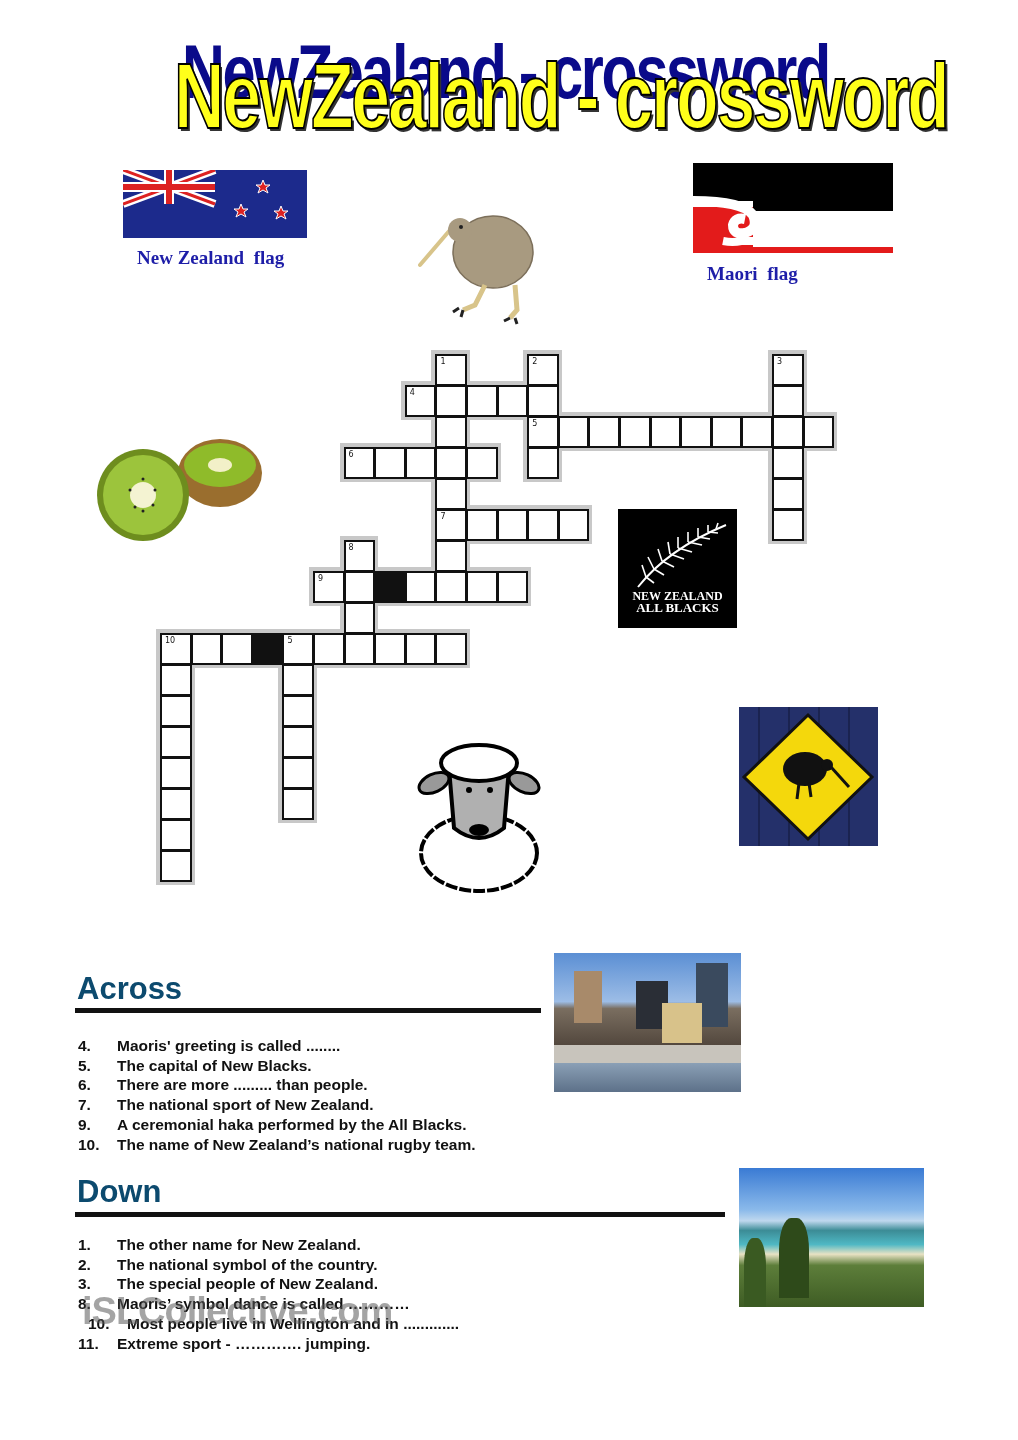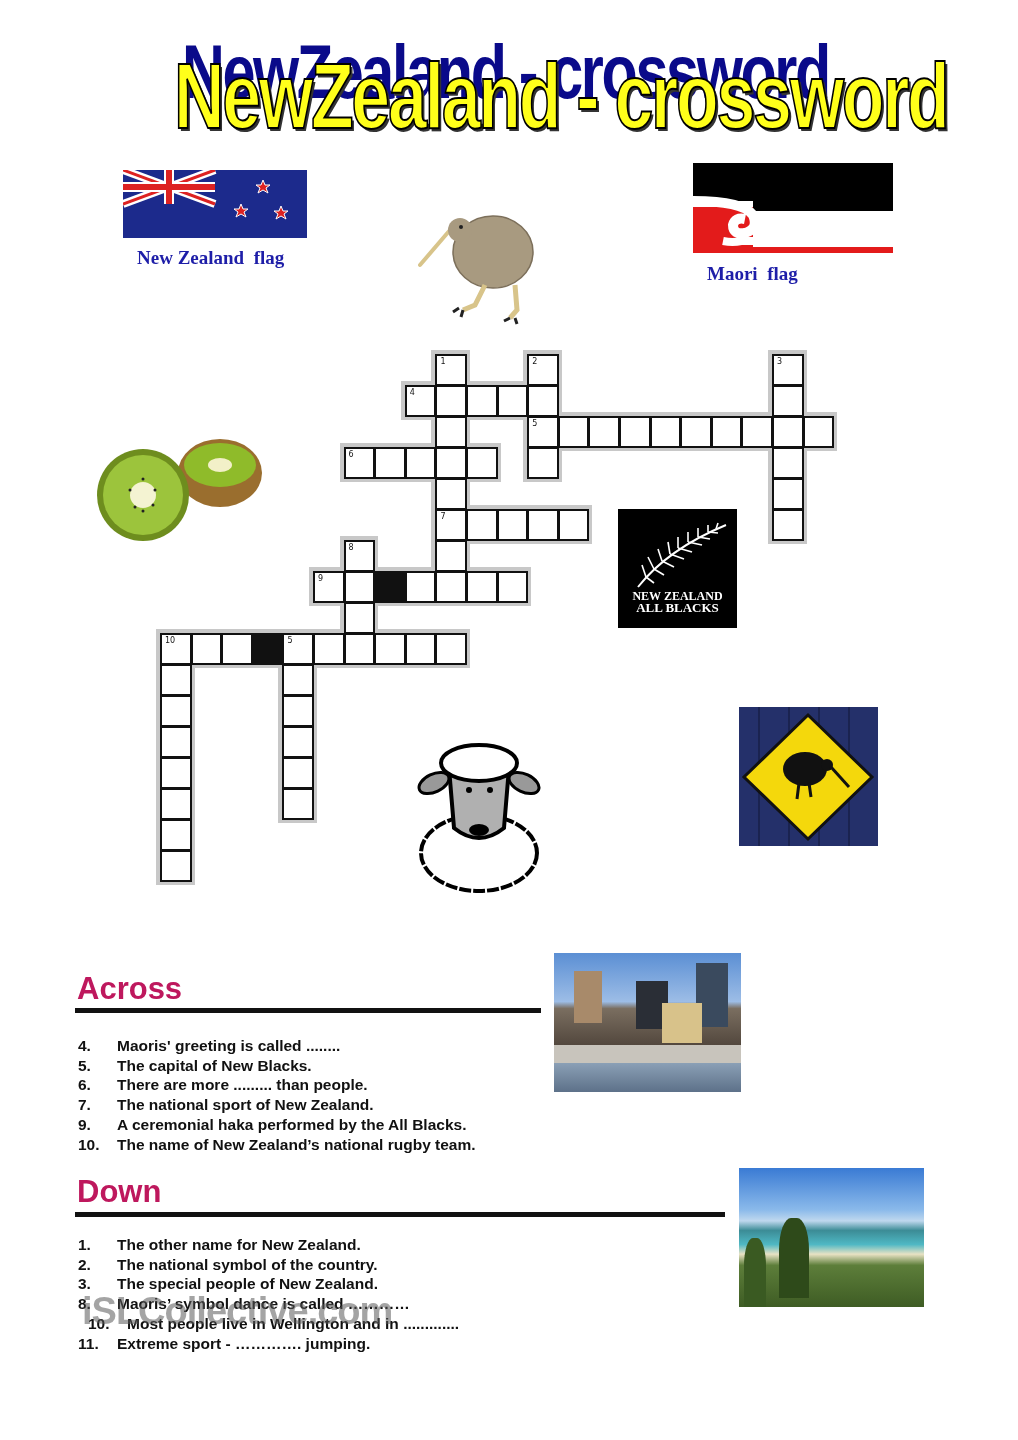--- a/index.html
+++ b/index.html
@@ -7,21 +7,21 @@
   .abs{position:absolute;}
   .title{left:160px;top:28px;width:700px;height:110px;}
   .title .shadow,.title .front{position:absolute;font-family:"Liberation Sans",sans-serif;font-weight:bold;white-space:nowrap;letter-spacing:-3px;transform-origin:left top;}
   .title .shadow{left:22px;top:0px;color:#0a0a8a;font-size:76px;transform:scaleX(0.78) scaleY(1.0);}
   .title .front{left:14px;top:16px;color:#ffff1a;font-size:92px;transform:scaleX(0.76) scaleY(1.0);-webkit-text-stroke:2px #000;text-shadow:3px 3px 0 #333;}
   .caption{color:#1e1ea8;font-family:"Liberation Serif",serif;font-weight:bold;font-size:19px;}
   .grid-bg{position:absolute;background:#c8c8c8;}
   .cell{position:absolute;width:30px;height:30px;box-sizing:border-box;border:2px solid #111;background:#fff;}
   .cell.black{background:#111;}
   .cell .num{position:absolute;left:3px;top:1px;font-size:8px;color:#111;font-family:"DejaVu Sans",sans-serif;}
-  .section-title{font-size:31px;font-weight:bold;color:#be185d;}
+  .section-title{font-size:31px;font-weight:bold;color:#0c4a6e;}
   .rule{height:5px;background:#111;}
   .clue{position:absolute;font-size:15.5px;font-weight:bold;color:#111;white-space:nowrap;}
   .clue .n{display:inline-block;width:39px;}
   .watermark{position:absolute;left:82px;top:1290px;font-size:38px;font-weight:bold;color:rgba(90,90,90,0.55);letter-spacing:-1px;}
   .photo{position:absolute;overflow:hidden;}
 </style>
 </head>
 <body>
 
 <div class="abs title">

